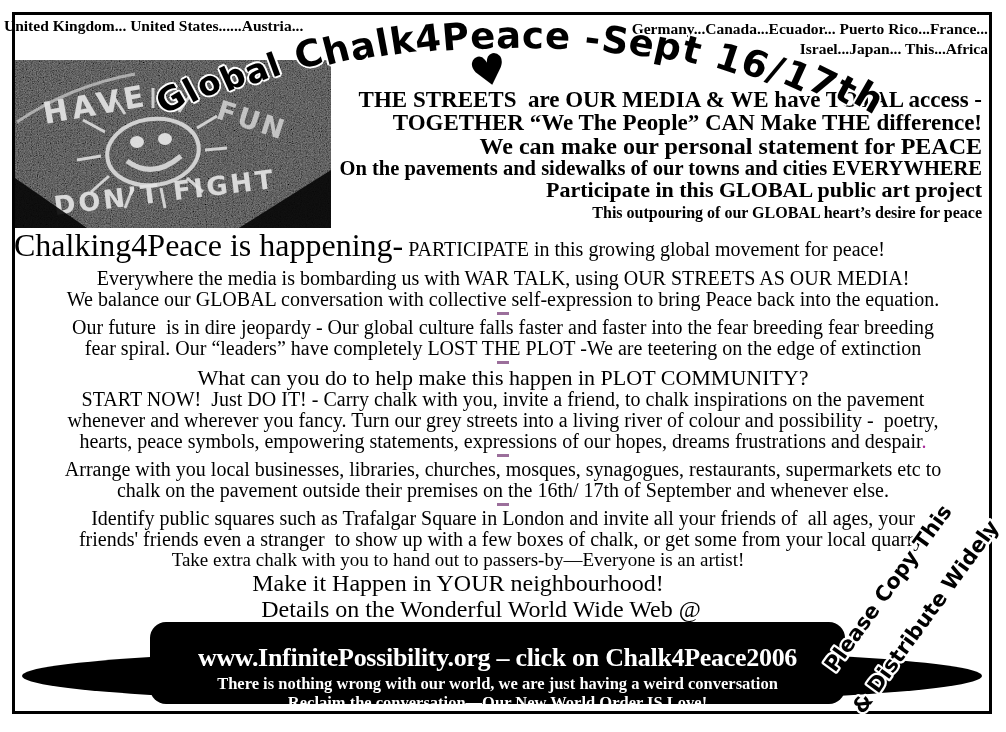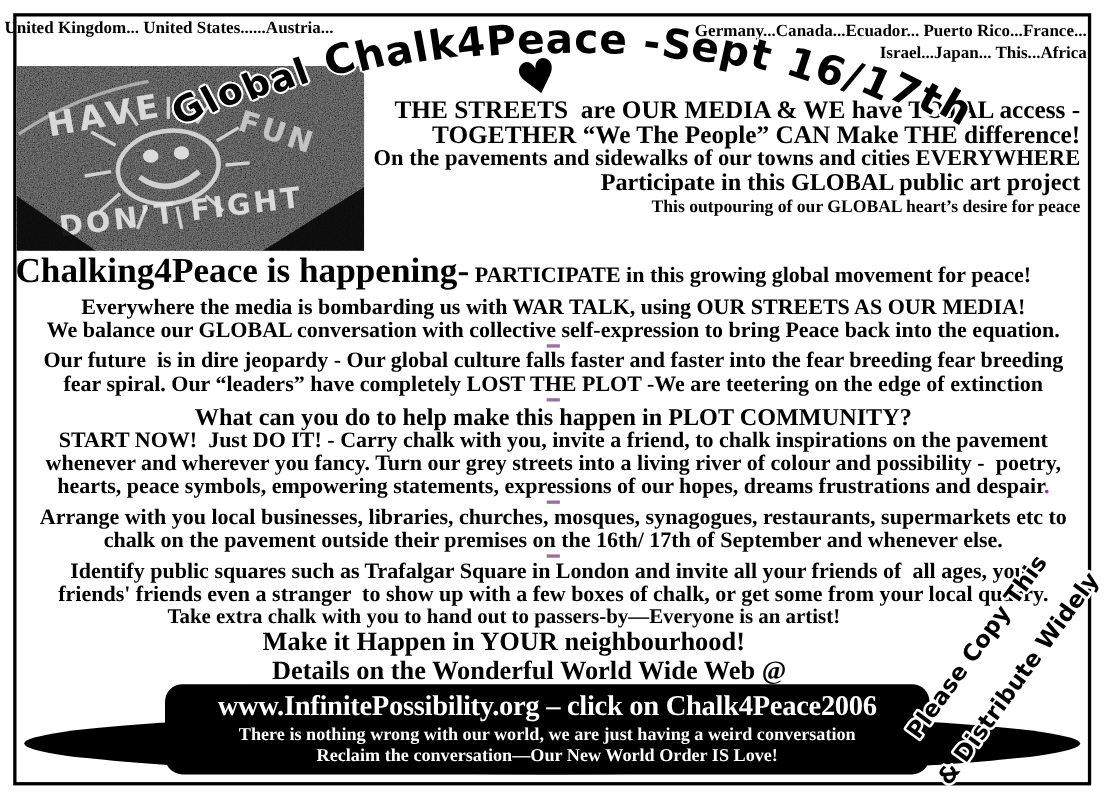--- a/index.html
+++ b/index.html
@@ -36,37 +36,37 @@
   
   .intro{position:absolute;left:325px;right:24px;top:88px;text-align:right;font-weight:bold;z-index:1;}
   .i1{font-size:23px;line-height:23px;}
   .i2{font-size:23px;line-height:23px;}
   .i3{font-size:24px;line-height:24px;}
   .i4{font-size:20.5px;line-height:21px;}
   .i5{font-size:22px;line-height:22.5px;}
   .i6{font-size:16px;line-height:22.5px;font-family:Liberation Serif, serif;}
 
   
-  .flow{position:absolute;left:14px;right:14px;top:228px;text-align:center;font-weight:bold;z-index:1;}
+  .flow{position:absolute;left:14px;right:14px;top:228px;text-align:center;font-weight:normal;z-index:1;}
   .hl1{text-align:left;line-height:34px;white-space:pre;}
   .hl-big{font-size:32px;}
   .hl-rest{font-size:20px;}
   .t20{font-size:20px;line-height:21px;}
   .t19{font-size:19px;line-height:20px;}
   .t22{font-size:22px;line-height:23px;}
   .t24{font-size:24px;line-height:25px;}
   .sep{width:12px;height:3px;background:var(--separator,#9b6f9b);margin:2px auto 2px;}
   .dot{color:var(--accent_magenta,#a8289a);}
 
   
   .banner-ellipse{position:absolute;left:22px;top:648px;width:960px;height:56px;background:var(--banner_bg,#000);
                   border-radius:50%;z-index:2;}
   .banner-rect{position:absolute;left:150px;top:622px;width:695px;height:82px;background:var(--banner_bg,#000);
                border-radius:16px;z-index:3;text-align:center;color:#fff;font-weight:bold;}
-  .banner-url{font-size:26px;line-height:33px;margin-top:3px;white-space:pre;letter-spacing:-0.3px;}
+  .banner-url{font-size:26px;line-height:33px;margin-top:19px;white-space:pre;letter-spacing:-0.3px;}
   .banner-small{font-size:16.5px;line-height:19px;white-space:pre;}
   .copy-note{position:absolute;left:805px;top:515px;z-index:6;overflow:visible;}
 </style>
 </head>
 <body>
 
 <div class="frame"></div>
 
 <div class="countries-left">
   <div class="line">United Kingdom... United States......Austria...</div>
@@ -119,20 +119,21 @@
     </g>
     <text transform="translate(40,155) rotate(-7)" font-size="26" letter-spacing="3" fill="#e4e4e4" opacity="0.92">DON’T FIGHT</text>
   </g>
   <polygon points="0,118 0,168 72,168" fill="#050505" opacity="0.9"></polygon>
   <polygon points="316,110 316,168 224,168" fill="#050505" opacity="0.9"></polygon>
 </svg>
 
 <div class="intro">
   <div class="line i1">THE STREETS  are OUR MEDIA &amp; WE have TOTAL access -</div>
   <div class="line i2">TOGETHER “We The People” CAN Make THE difference!</div>
+  <div class="line i3">We can make our personal statement for PEACE</div>
   <div class="line i4">On the pavements and sidewalks of our towns and cities EVERYWHERE</div>
   <div class="line i5">Participate in this GLOBAL public art project</div>
   <div class="line i6">This outpouring of our GLOBAL heart’s desire for peace</div>
 </div>
 
 <div class="flow">
   <div class="hl1"><span class="hl-big">Chalking4Peace is happening-</span><span class="hl-rest"> PARTICIPATE in this growing global movement for peace!</span></div>
   <div class="line t20">Everywhere the media is bombarding us with WAR TALK, using OUR STREETS AS OUR MEDIA!</div>
   <div class="line t20">We balance our GLOBAL conversation with collective self-expression to bring Peace back into the equation.</div>
   <div class="sep"></div>

